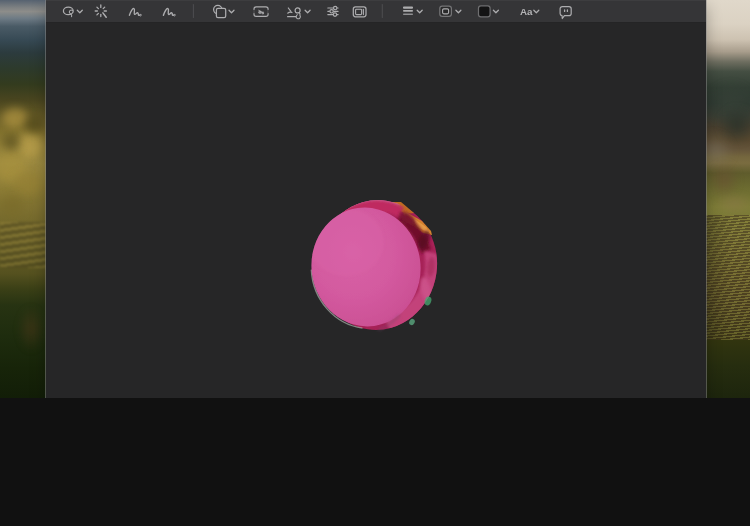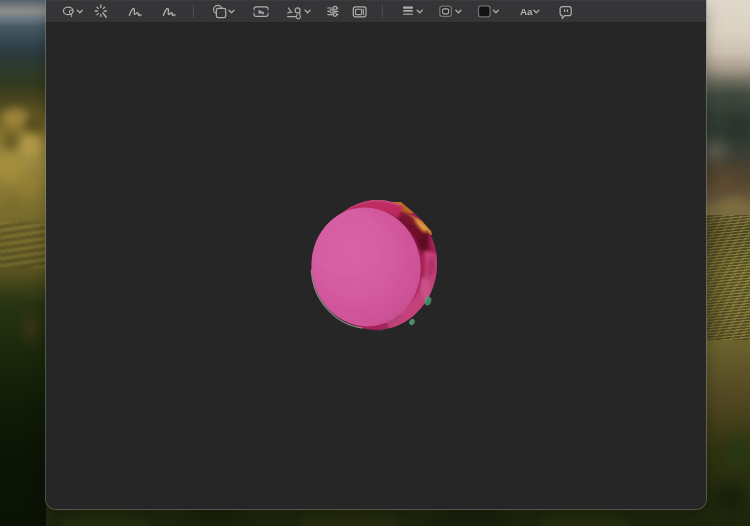--- a/index.html
+++ b/index.html
@@ -1,17 +1,17 @@
 <!DOCTYPE html>
 <html><head>
 <meta charset="utf-8">
 <style>
 html,body{margin:0;padding:0;width:750px;height:526px;overflow:hidden;background:#111;
 font-family:"Liberation Sans",sans-serif;}
-#stage{position:relative;width:750px;height:526px;overflow:hidden;}
+#stage{position:relative;width:750px;height:398px;overflow:hidden;}
 
 .wall{position:absolute;inset:0;
 background:linear-gradient(180deg,
  #e0d8ca 0%, #dbd2c3 6%, #cdc2b1 10%, #a89d8c 13%, #6e6e60 15.5%,
  #444e42 18%, #323e34 22%, #2f3a32 26%, #3a3e34 29%,
  #4a4130 32%, #57482f 35%, #64543a 37.5%, #75673e 39.5%,
  #7a6c40 41%, #5f5c2c 43.5%, #6b6a30 47%, #7e7d38 52%, #787736 58%, #6e6830 63%,
  #5f5528 70%, #4e4521 77%, #32350f 85%, #262d0f 92%, #1d250d 100%);
 }
 

